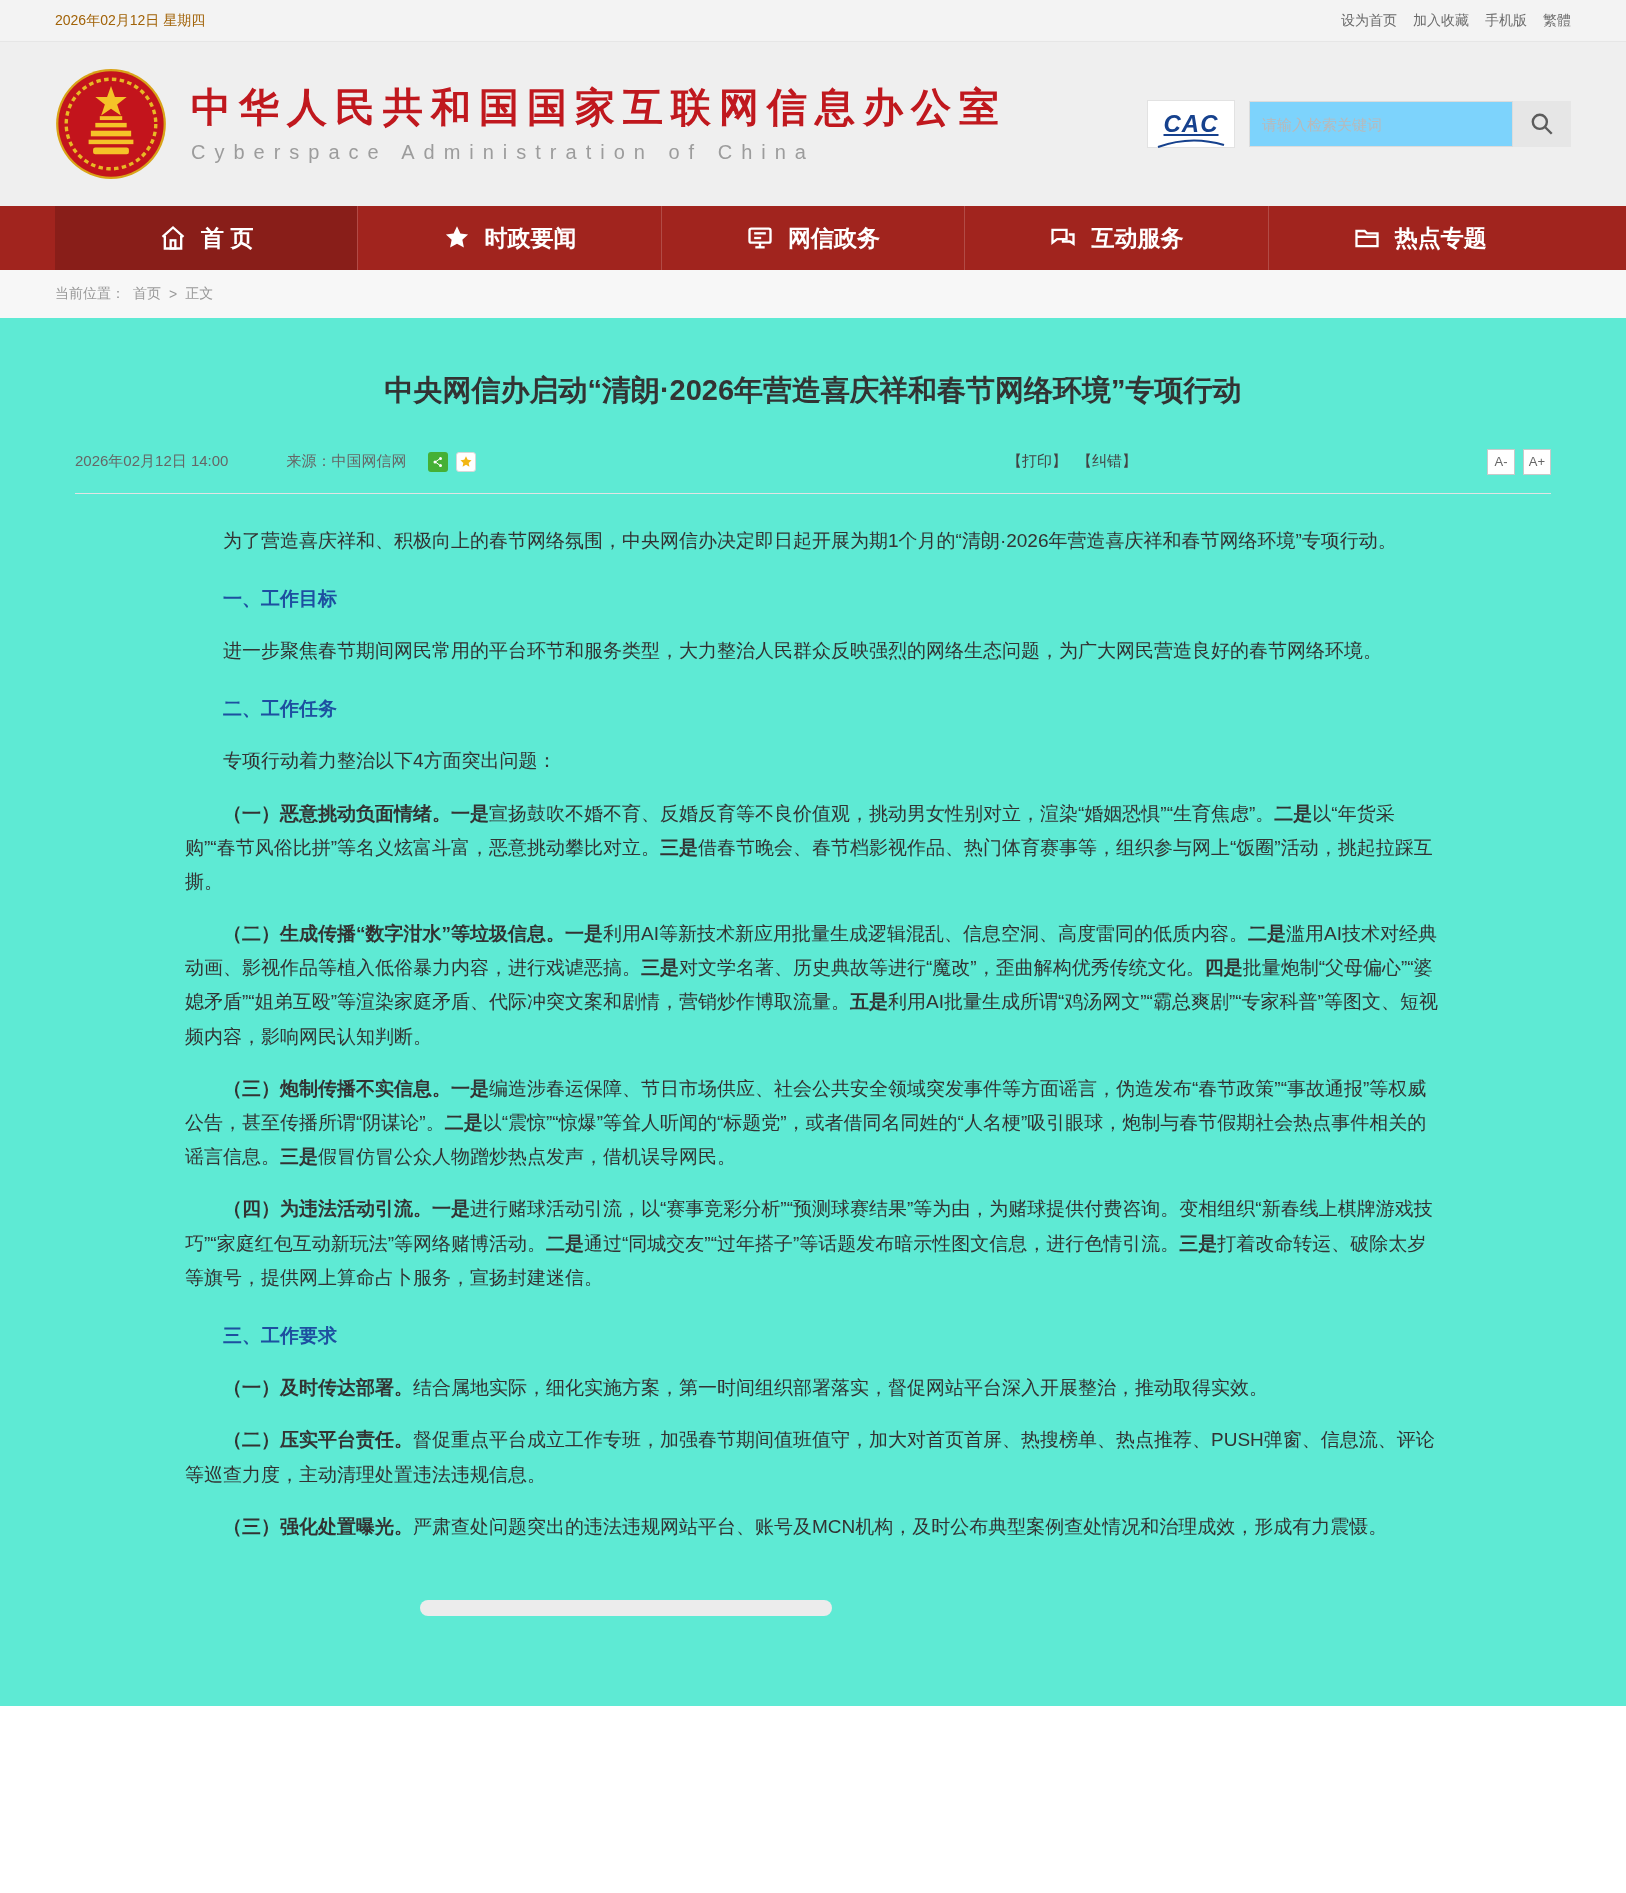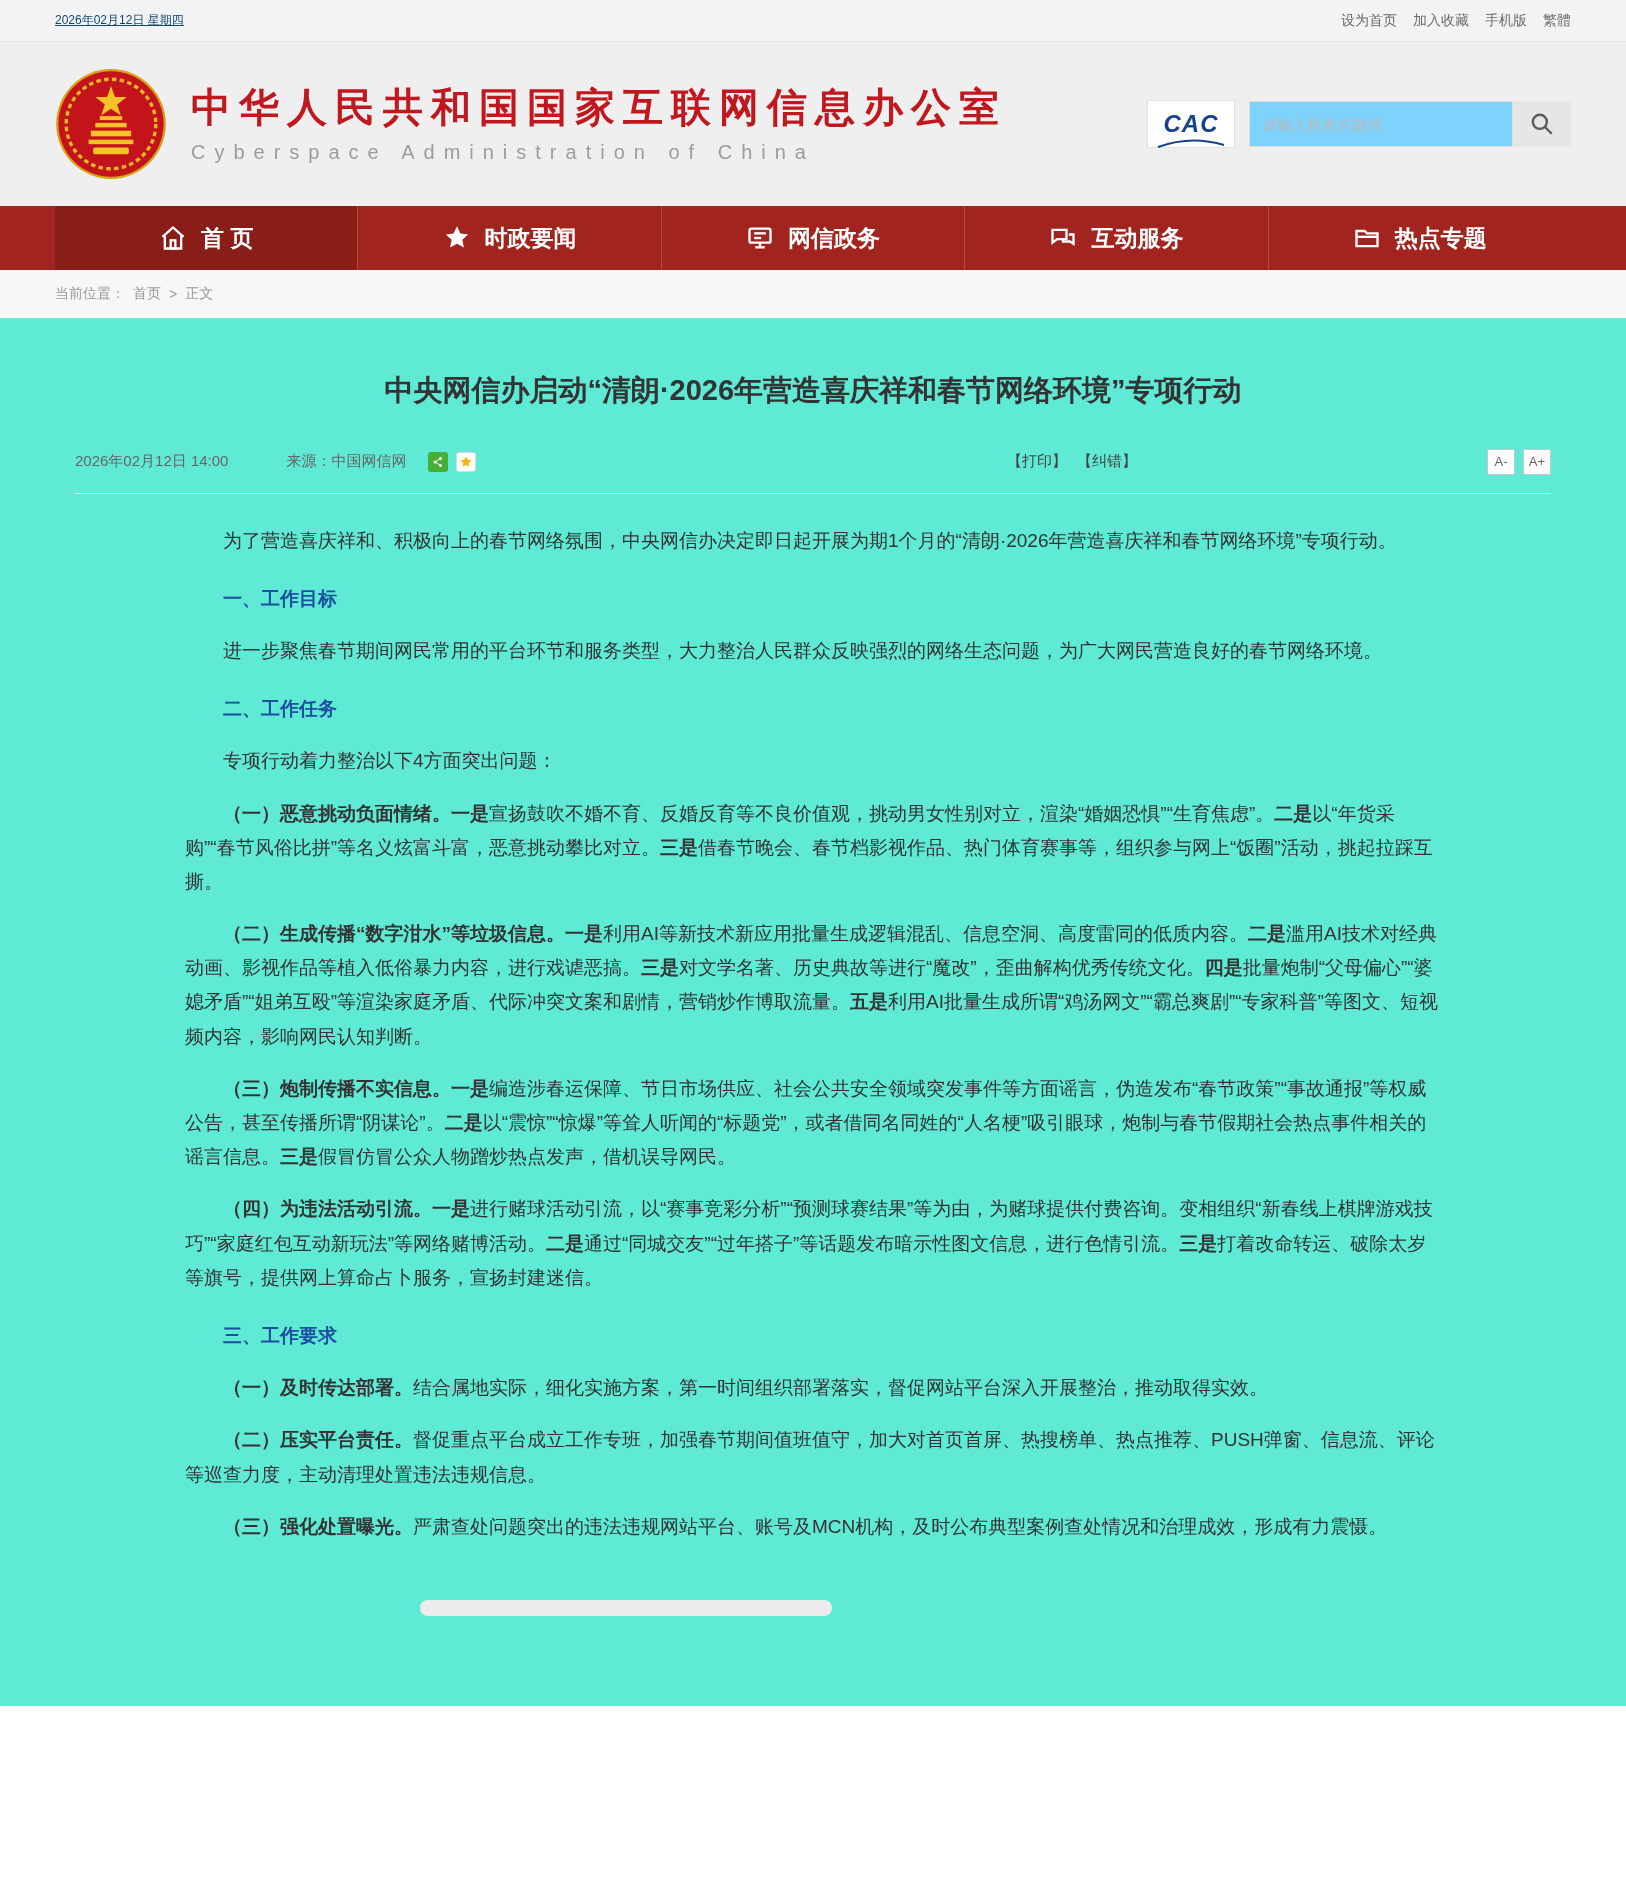--- a/index.html
+++ b/index.html
@@ -15,34 +15,34 @@
     background:#fff;
     font-family:"Liberation Sans","DejaVu Sans",sans-serif;
     color:#333;
   }
   a{text-decoration:none;color:inherit;cursor:pointer;}
   .wrap{width:1516px;margin:0 auto;}
 
   
   .topbar{background:#f3f3f3;border-bottom:1px solid #e6e6e6;height:42px;}
   .topbar .wrap{display:flex;justify-content:space-between;align-items:center;height:100%;}
-  .topbar-date{color:#0c4a6e;font-size:12px;text-decoration:underline;}
+  .topbar-date{color:#a16207;font-size:14px;}
   .topbar-links{display:flex;gap:16px;}
   .topbar-links a{color:var(--link-gray);font-size:14px;}
 
   
   .header{background:#efefef;height:164px;}
   .header .wrap{display:flex;align-items:center;height:100%;}
   .brand{display:flex;align-items:center;gap:24px;cursor:pointer;}
   .emblem{width:112px;height:112px;flex:0 0 auto;}
   .site-title{color:var(--brand-red);font-size:40px;font-weight:bold;letter-spacing:8px;line-height:1.1;white-space:nowrap;}
   .site-subtitle{color:#9c9c9c;font-size:20px;letter-spacing:9px;margin-top:12px;white-space:nowrap;}
   .search-area{margin-left:auto;display:flex;align-items:center;}
   .cac-logo{width:88px;height:48px;background:#fff;border:1px solid #e2e2e2;display:flex;align-items:center;justify-content:center;margin-right:14px;}
-  .cac-text{color:#16418d;font-weight:bold;font-size:24px;font-style:italic;letter-spacing:1px;position:relative;}
+  .cac-text{color:#16418d;font-weight:bold;font-size:24px;font-style:italic;letter-spacing:1px;position:relative;text-decoration:underline;}
   .search-input{width:264px;height:46px;border:1px solid #dcdcdc;background:#7dd3fc;padding:0 12px;font-size:15px;color:#333;outline:none;font-family:inherit;}
   .search-input::placeholder{color:#b9b9b9;}
   .search-btn{width:58px;height:46px;border:none;background:#e6e6e6;display:flex;align-items:center;justify-content:center;cursor:pointer;}
 
   
   .nav{background:var(--nav-red);height:64px;}
   .nav .wrap{display:flex;height:100%;}
   .nav-item{flex:1;display:flex;align-items:center;justify-content:center;gap:14px;color:#fff;font-size:23px;font-weight:bold;cursor:pointer;border-left:1px solid rgba(255,255,255,0.18);}
   .nav-item:first-child{border-left:none;}
   .nav-item.active{background:rgba(0,0,0,0.15);}

